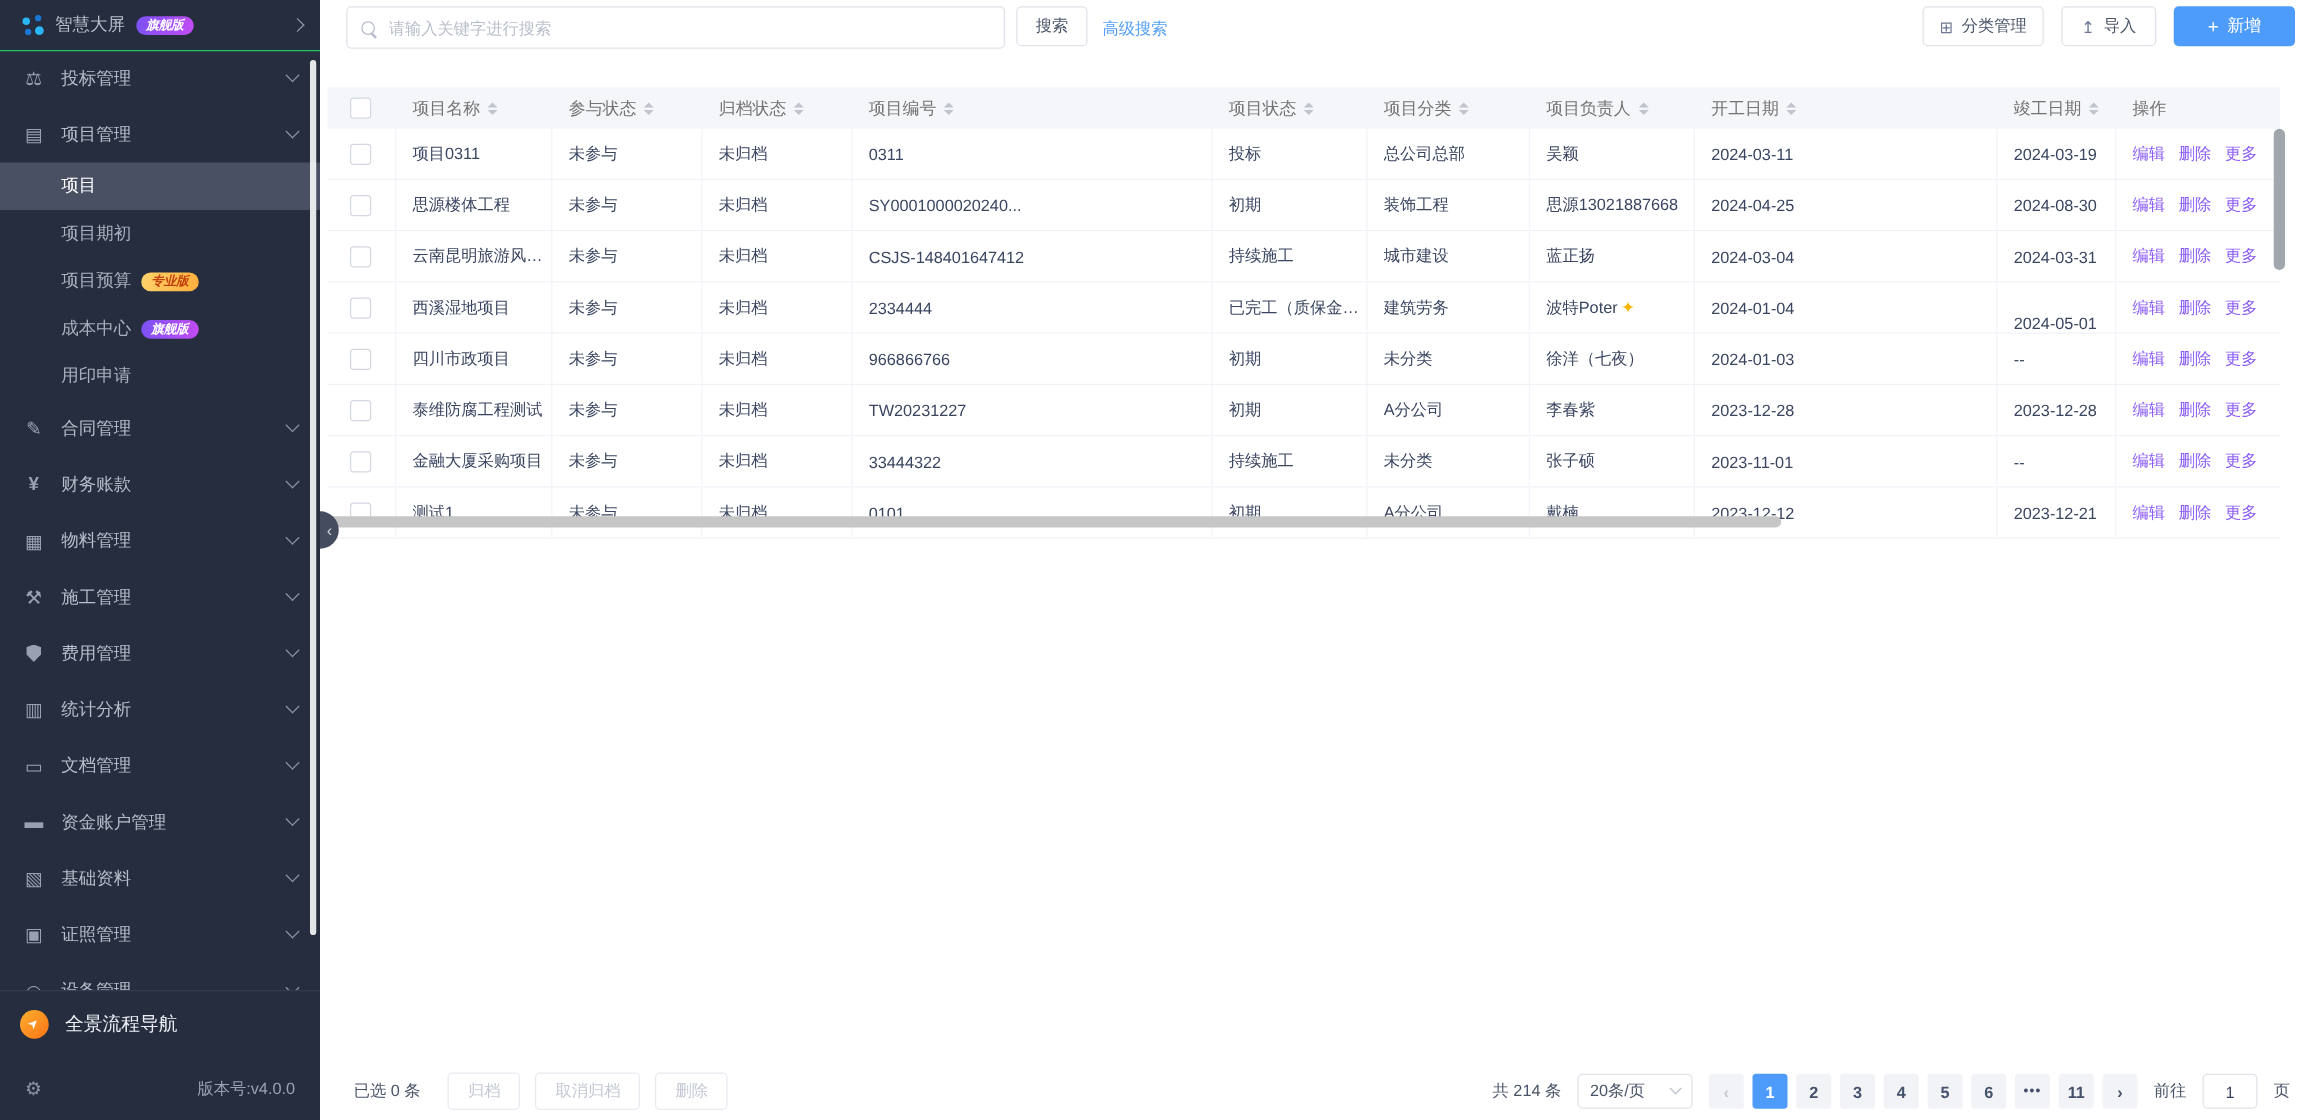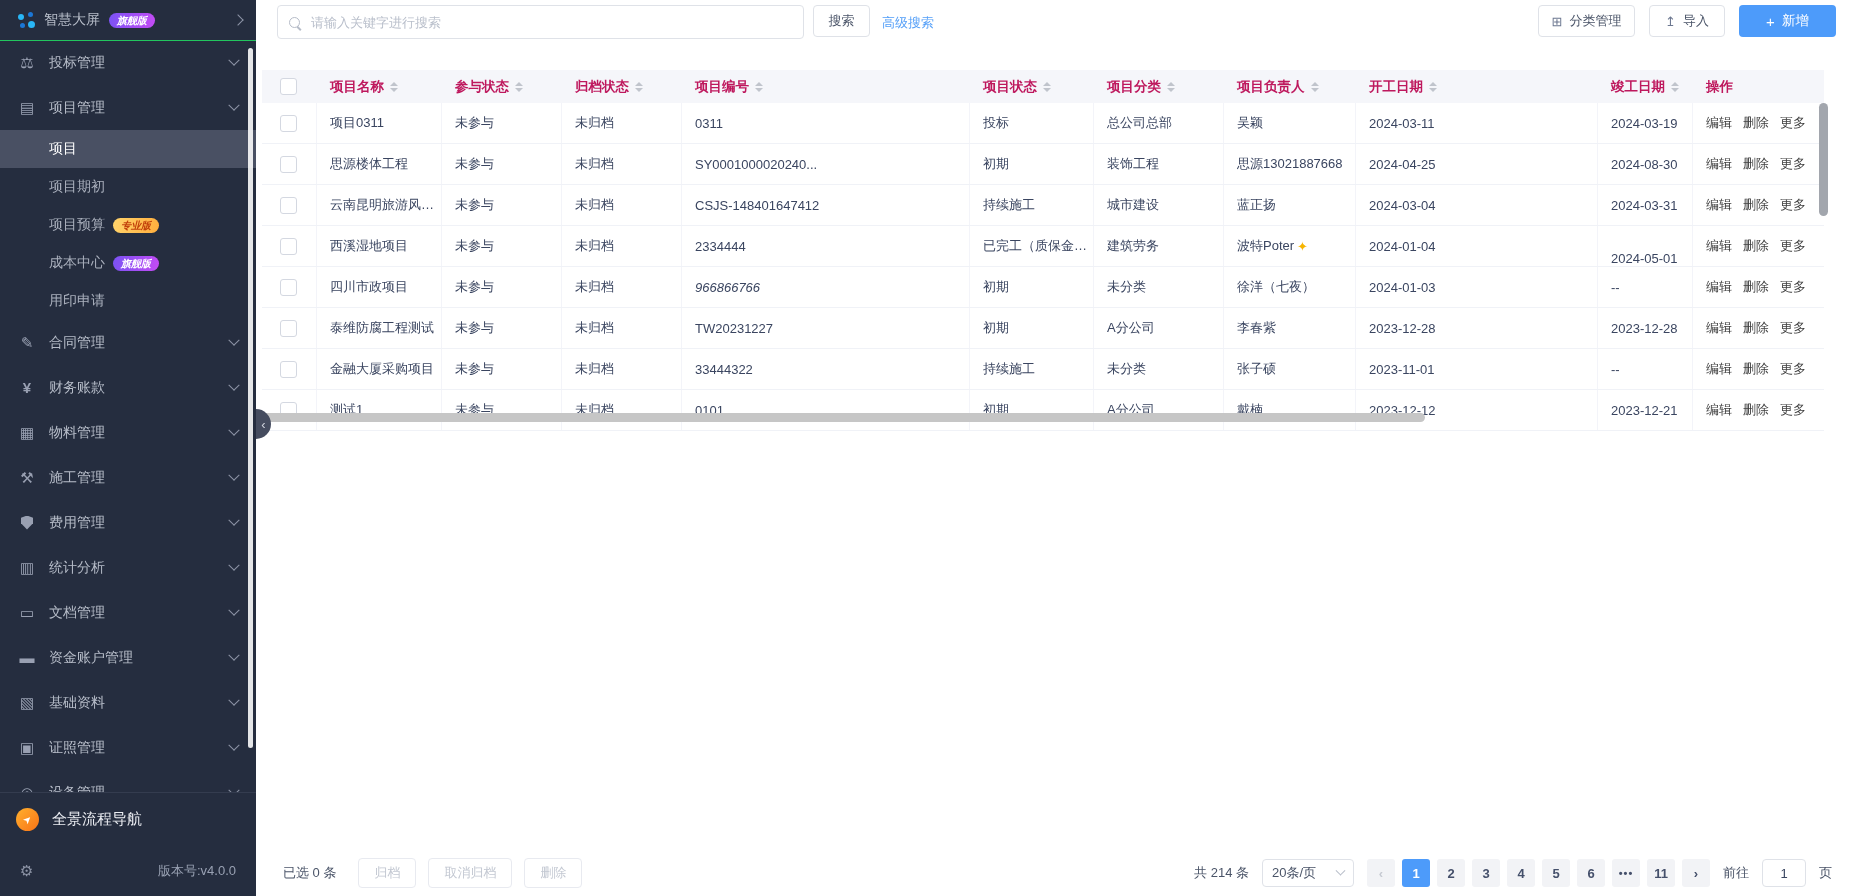--- a/index.html
+++ b/index.html
@@ -54,33 +54,33 @@
   .search-btn{position:absolute;left:557px;top:5px;width:57px}
   .adv-link{position:absolute;left:626px;top:14px;color:#549ff8;font-size:13px;cursor:pointer}
   .top-actions{position:absolute;right:16px;top:5px;display:flex;gap:14px}
   .cat-btn{width:97px}.imp-btn{width:76px}
   .add-btn{width:97px;background:#4d9bfa;border:none;color:#fff;font-size:13.5px}
   .bicon{font-size:13px;color:#6d7891}
   .add-btn .bicon{color:#fff;font-size:15px}
 
   
   .tbl{position:absolute;left:6px;top:70px;width:1562px}
-  .thead{display:flex;height:33px;background:#f5f6fa;align-items:center;color:#be185d;font-size:13.5px;font-weight:bold}
+  .thead{display:flex;height:33px;background:#f5f6fa;align-items:center;color:#737373;font-size:13.5px;font-weight:normal}
   .th{display:flex;align-items:center;gap:6px;padding-left:13px;box-sizing:border-box;flex:none;height:100%}
   .sort{display:flex;flex-direction:column;gap:2px;cursor:pointer}
   .sort i{width:0;height:0;border-left:4px solid transparent;border-right:4px solid transparent;display:block}
   .sort .up{border-bottom:4px solid #c0c4cc}
   .sort .dn{border-top:4px solid #c0c4cc}
   .trow{display:flex;height:40px;align-items:center;border-bottom:1px solid #f0f2f7;font-size:13px;color:#3a4560}
   .td{padding-left:13px;box-sizing:border-box;flex:none;height:100%;display:flex;align-items:center;
       border-right:1px solid #f3f4f9;overflow:hidden;white-space:nowrap;text-overflow:ellipsis}
   .td:last-child{border-right:none}
   .td span.cell-text{overflow:hidden;text-overflow:ellipsis;white-space:nowrap}
   .cb{width:15px;height:15px;border:1px solid #d4d8e1;border-radius:3px;background:#fff;margin-left:5px;flex:none;cursor:pointer}
-  .oplink{color:#404040;margin-right:11px;cursor:pointer}
+  .oplink{color:#8b5cf6;margin-right:11px;cursor:pointer}
   .sparkle{color:#f7b500;margin-left:3px}
   .hthumb{position:absolute;left:6px;top:413px;width:1163px;height:9px;background:#c6c6c6;border-radius:5px;z-index:3;cursor:pointer}
   .vthumb{position:absolute;right:24px;top:103px;width:9px;height:113px;background:#a2a6ad;border-radius:5px;z-index:3;cursor:pointer}
 
   
   .footer{position:absolute;left:0;right:0;bottom:0;height:46px;background:#fff;display:flex;align-items:center;
           padding:0 20px 0 27px;font-size:13px;color:#4a5468}
   .sel-label{margin-right:22px}
   .batch-btn{height:30px;padding:0 15px;border:1px solid #e8eaf0;border-radius:4px;background:#fff;color:#c3c8d2;margin-right:12px;
              display:inline-flex;align-items:center;cursor:not-allowed;font-size:13px}
@@ -465,21 +465,21 @@
         </div>
         <div class="td" style="width: 125px;">
           <span class="cell-text">四川市政项目</span>
         </div>
         <div class="td" style="width: 120px;">
           <span class="cell-text">未参与</span>
         </div>
         <div class="td" style="width: 120px;">
           <span class="cell-text">未归档</span>
         </div>
-        <div class="td" style="width: 288px; font-style: italic;">
+        <div class="td" style="width: 288px;">
           <span class="cell-text">966866766</span>
         </div>
         <div class="td" style="width: 124px;">
           <span class="cell-text">初期</span>
         </div>
         <div class="td" style="width: 130px;">
           <span class="cell-text">未分类</span>
         </div>
         <div class="td" style="width: 132px;">
           <span class="cell-text">徐洋（七夜）</span>

